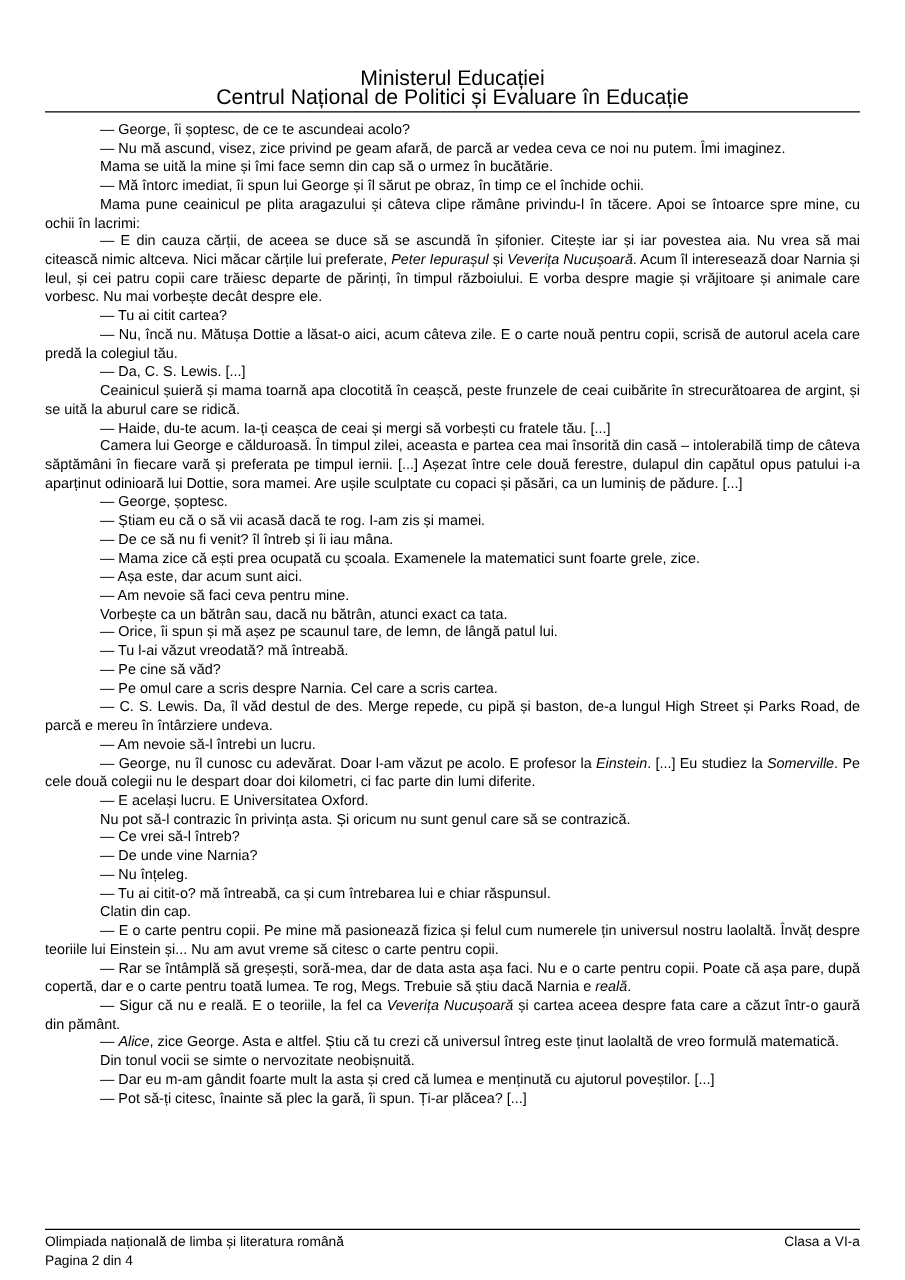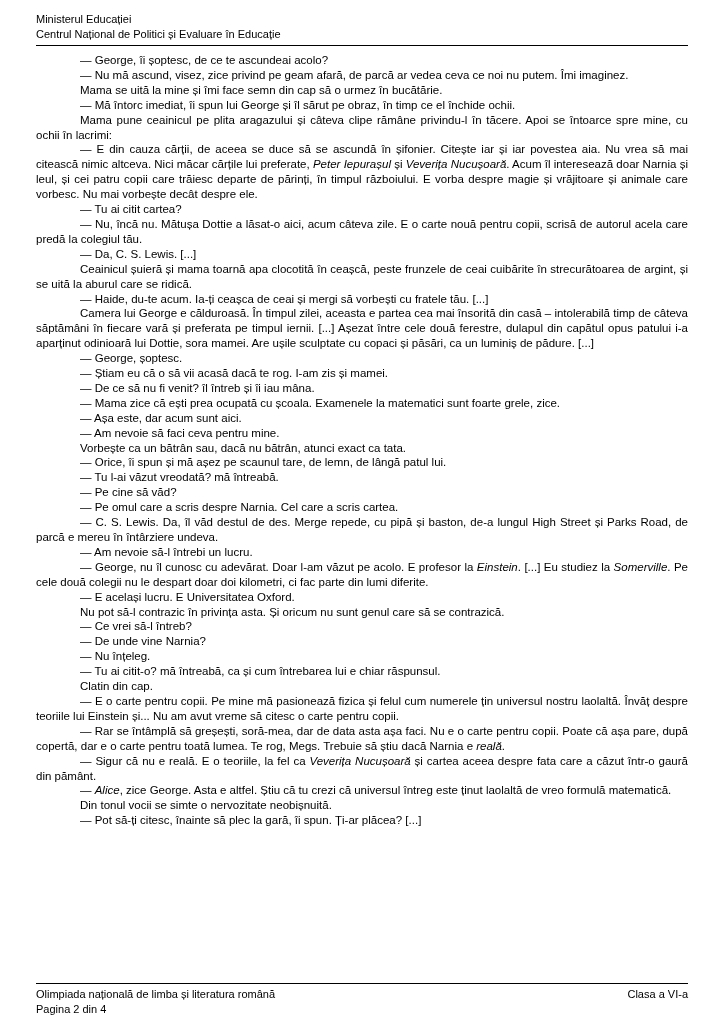--- a/index.html
+++ b/index.html
@@ -9,21 +9,21 @@
     font-family:"Liberation Sans", sans-serif;
     color:#000000;
     overflow:hidden;
   }
   .page {
     width:724px; height:1024px;
     padding:12px 36px 8px 36px;
     display:flex; flex-direction:column;
     background:#ffffff;
   }
-  .header { font-size:11px; line-height:14.5px; flex:0 0 auto; }
+  .header { text-align:center; font-size:17px; line-height:14.5px; flex:0 0 auto;margin-top:44px; }
   .rule {
     border:none; border-top:1px solid #000000;
     width:100%; margin-top:4px;
   }
   .doc-body {
     flex:1 1 auto; overflow:hidden;
     padding-top:7px;
     font-size:11.5px; line-height:14.9px;
     text-align:justify;
   }
@@ -76,20 +76,21 @@
       <p class="para"><span>— Ce vrei să-l întreb?</span></p>
       <p class="para"><span>— De unde vine Narnia?</span></p>
       <p class="para"><span>— Nu înțeleg.</span></p>
       <p class="para"><span>— Tu ai citit-o? mă întreabă, ca și cum întrebarea lui e chiar răspunsul.</span></p>
       <p class="para"><span>Clatin din cap.</span></p>
       <p class="para"><span>— E o carte pentru copii. Pe mine mă pasionează fizica și felul cum numerele țin universul nostru laolaltă. Învăț despre teoriile lui Einstein și... Nu am avut vreme să citesc o carte pentru copii.</span></p>
       <p class="para"><span>— Rar se întâmplă să greșești, soră-mea, dar de data asta așa faci. Nu e o carte pentru copii. Poate că așa pare, după copertă, dar e o carte pentru toată lumea. Te rog, Megs. Trebuie să știu dacă Narnia e </span><em>reală</em><span>.</span></p>
       <p class="para"><span>— Sigur că nu e reală. E o teoriile, la fel ca </span><em>Veverița Nucușoară</em><span> și cartea aceea despre fata care a căzut într-o gaură din pământ.</span></p>
       <p class="para"><span>— </span><em>Alice</em><span>, zice George. Asta e altfel. Știu că tu crezi că universul întreg este ținut laolaltă de vreo formulă matematică.</span></p>
       <p class="para"><span>Din tonul vocii se simte o nervozitate neobișnuită.</span></p>
+      <p class="para"><span>— Dar eu m-am gândit foarte mult la asta și cred că lumea e menținută cu ajutorul poveștilor. [...]</span></p>
       <p class="para"><span>— Pot să-ți citesc, înainte să plec la gară, îi spun. Ți-ar plăcea? [...]</span></p>
     </div>
 
   <div class="footer">
     <hr class="rule">
     <div class="footer-row">
       <span>Olimpiada națională de limba și literatura română</span>
       <span>Clasa a VI-a</span>
     </div>
     <div class="footer-page">Pagina 2 din 4</div>

